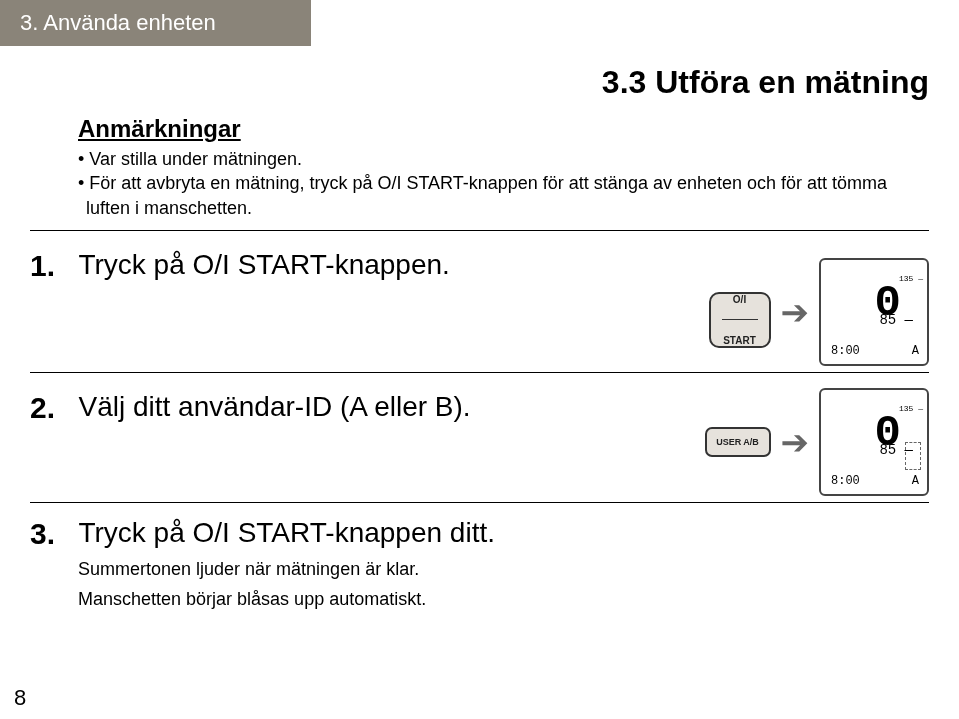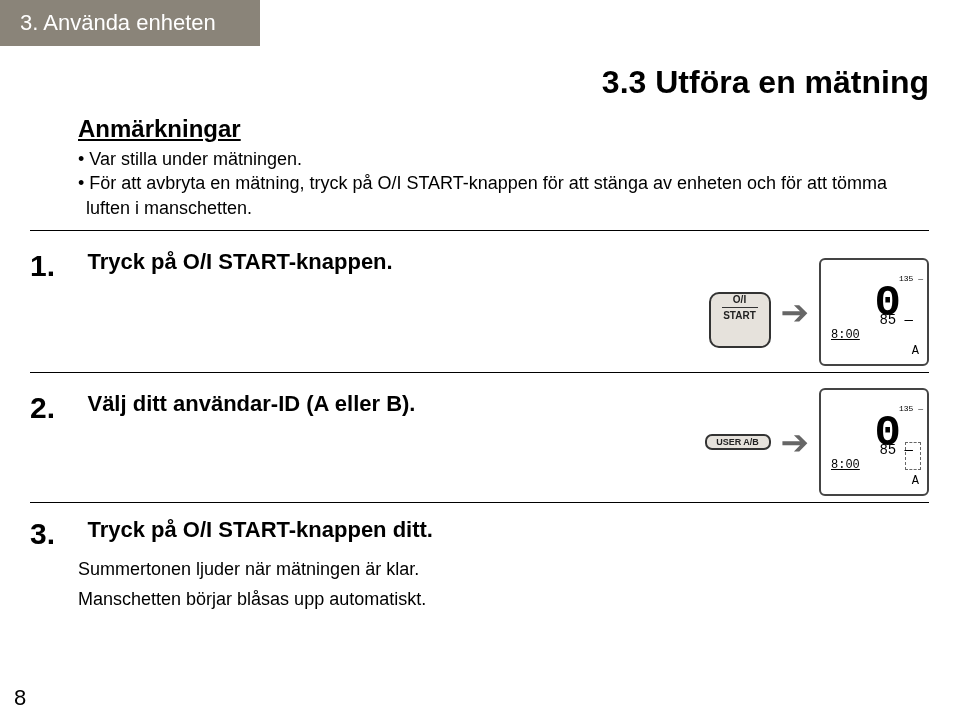--- a/index.html
+++ b/index.html
@@ -8,21 +8,21 @@
     width: 959px;
     height: 719px;
     background: #fff;
     color: #000;
     position: relative;
   }
   .header-bar {
     background: #8a8479;
     color: #fff;
     padding: 10px 20px;
-    width: 260px;
+    width: 311px;
     font-size: 22px;
   }
   .content {
     padding: 18px 30px 0 30px;
   }
   .section-title {
     font-size: 32px;
     font-weight: bold;
     margin-bottom: 14px;
     text-align: right;
@@ -56,25 +56,24 @@
   .step-row.tall1 { min-height: 132px; }
   .step-row.tall2 { min-height: 120px; }
   .step-number {
     font-size: 30px;
     font-weight: bold;
     display: inline-block;
     width: 44px;
     vertical-align: top;
   }
   .step-text {
-    font-size: 22px;
-    font-weight: bold;
+    font-size: 28px;
+    font-weight: normal;
     display: inline-block;
     vertical-align: top;
-    margin-left: 9px;
   }
   .step3-block {
     margin-top: 14px;
   }
   .step3-sub {
     font-size: 18px;
     margin-left: 48px;
     margin-top: 6px;
     line-height: 1.35;
   }
@@ -95,31 +94,31 @@
   }
   .btn-oi {
     width: 62px;
     height: 56px;
     border: 2px solid #333;
     border-radius: 10px;
     background: #e6e2dc;
     display: flex;
     flex-direction: column;
     align-items: center;
-    justify-content: flex-start;
+    justify-content: space-between;
     font-size: 10px;
     font-weight: bold;
     color: #222;
     gap: 2px;
     margin-top: 16px;
   }
   .btn-oi .line { width: 36px; height: 1px; background: #333; }
   .btn-user {
     width: 66px;
-    height: 16px;
+    height: 30px;
     border: 2px solid #333;
     border-radius: 7px;
     background: #e6e2dc;
     display: flex;
     align-items: center;
     justify-content: center;
     font-size: 9px;
     font-weight: bold;
     color: #222;
   }
@@ -152,23 +151,22 @@
   }
   .lcd .mark85 {
     position: absolute;
     right: 14px;
     top: 52px;
     font-size: 14px;
   }
   .lcd .time {
     position: absolute;
     left: 10px;
-    bottom: 22px;
+    bottom: 6px;
     font-size: 12px;
-    text-decoration: underline;
   }
   .lcd .user-icon {
     position: absolute;
     right: 8px;
     bottom: 6px;
     font-size: 12px;
   }
   .lcd .ab-box {
     position: absolute;
     right: 6px;

